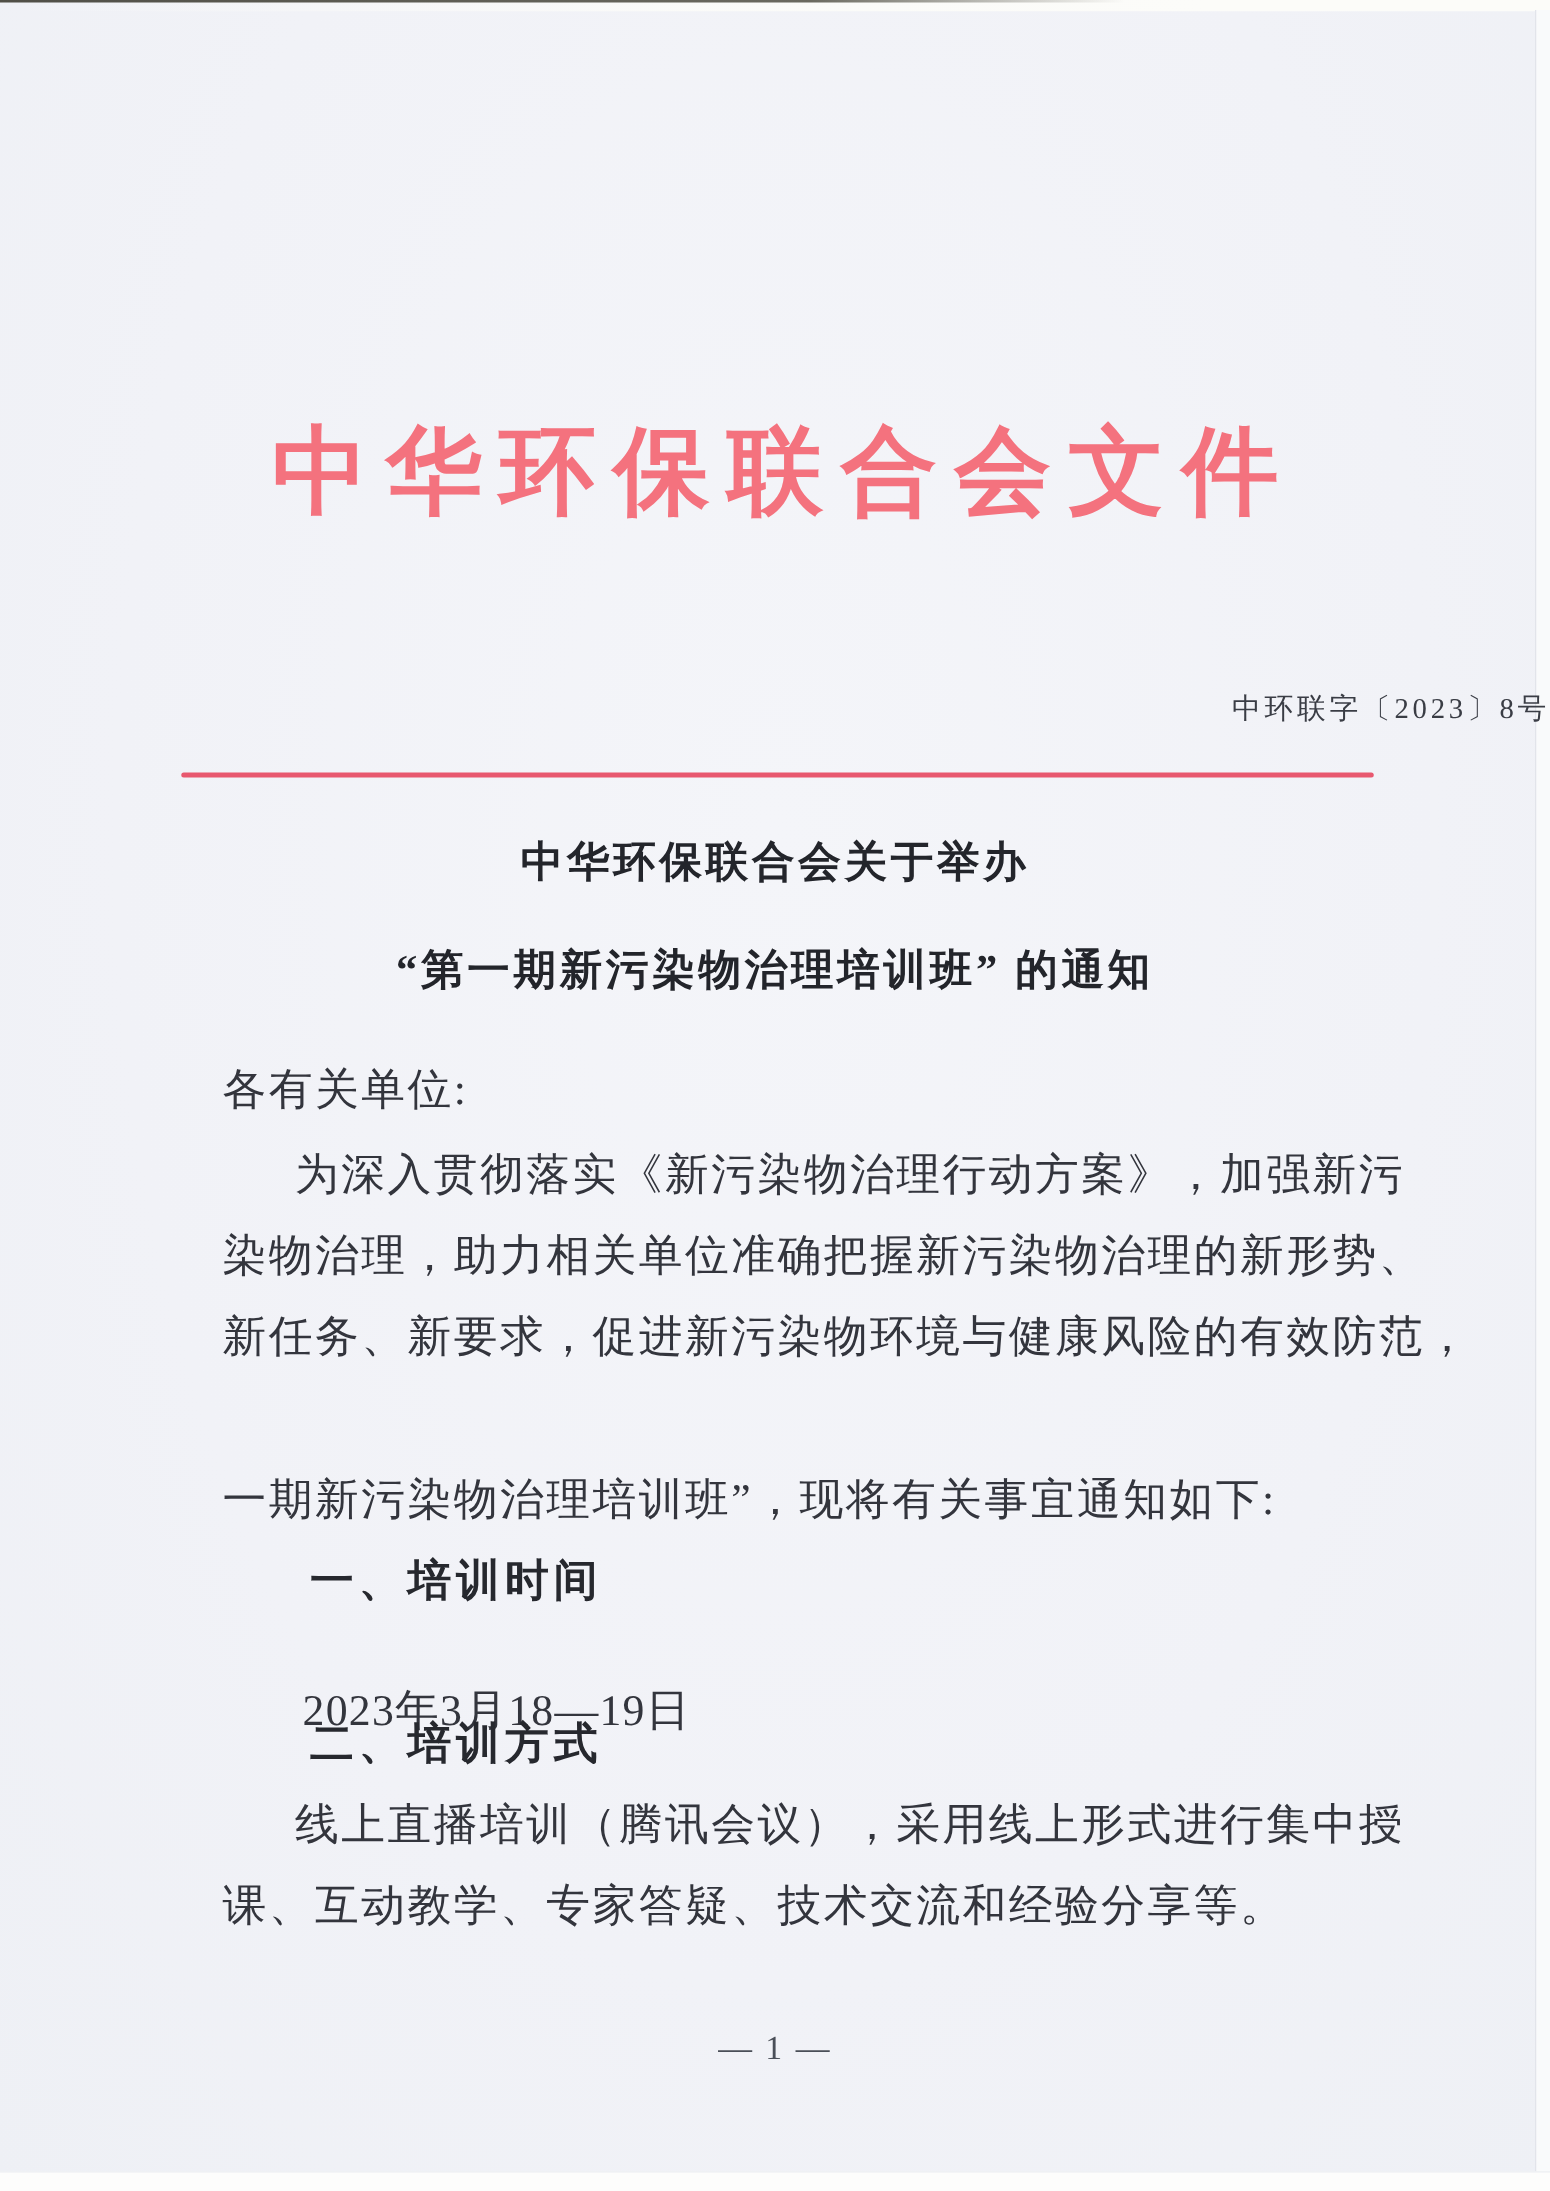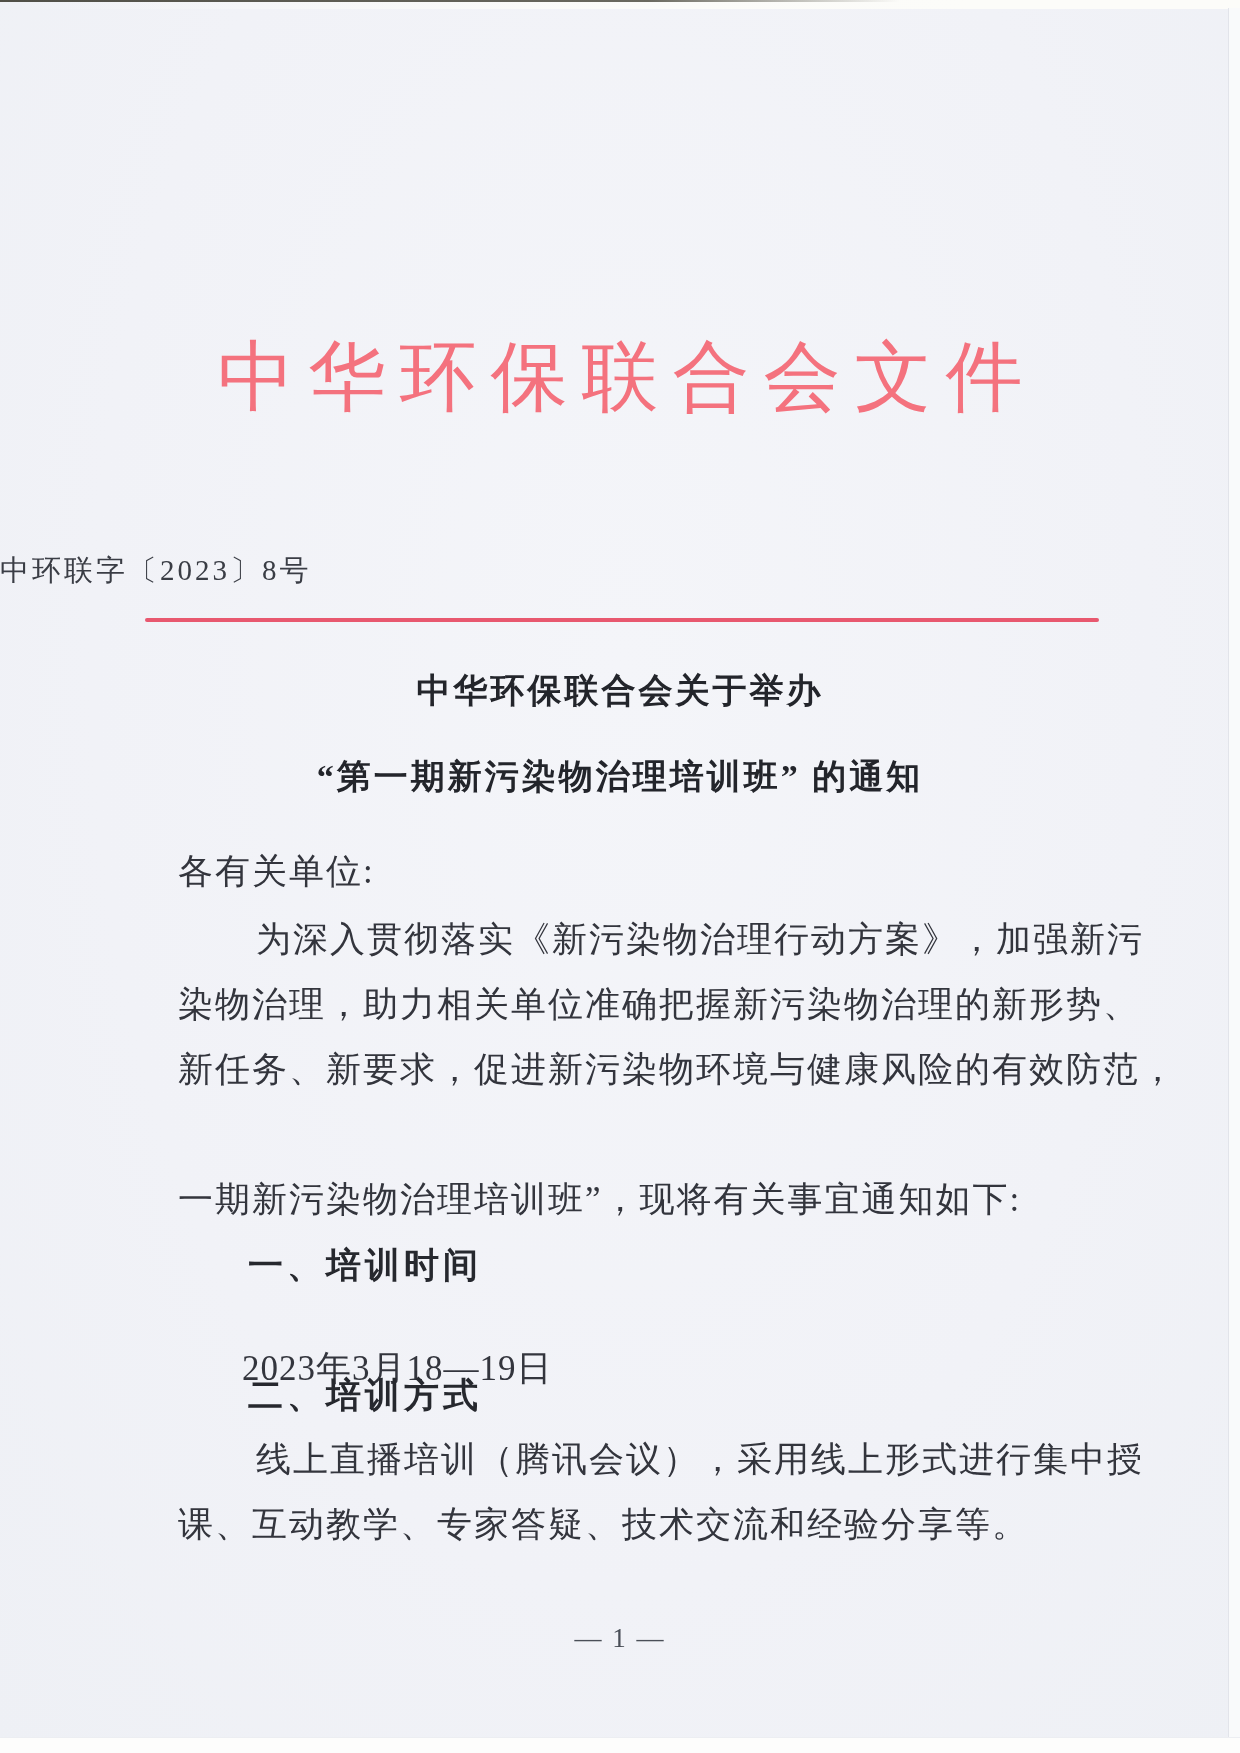--- a/index.html
+++ b/index.html
@@ -20,48 +20,48 @@
   .edge-top-dark{position:absolute;top:0;left:0;width:900px;height:2px;
     background:linear-gradient(to right,#504f47 0%, #6a695f 72%, rgba(120,118,108,0) 100%);}
   .edge-right{position:absolute;top:8px;right:0;width:11px;bottom:0;
     background:#f9fafb;border-left:1px solid #e2e4ea;}
   .edge-bottom{position:absolute;left:0;right:0;bottom:0;height:15px;
     background:#fdfdfc;border-top:1px solid #eceef2;}
 
   
   .org-title{
     position:absolute;top:326px;left:0;width:100%;margin:0;
-    text-align:center;font-size:77px;font-weight:400;
+    text-align:center;font-size:77px;font-weight:700;
     letter-spacing:14px;text-indent:14px;
     color:#f4727e;white-space:nowrap;
   }
   .doc-number{
     position:absolute;top:551px;left:0;width:100%;
-    text-align:left;font-size:29px;letter-spacing:3px;
+    text-align:right;font-size:23px;letter-spacing:3px;
     color:#3a3d45;white-space:nowrap;
   }
   .red-rule{
     position:absolute;top:618px;left:145px;width:954px;height:4px;
     background:#e8586f;border-radius:2px;
   }
 
   
   .notice-title{
     position:absolute;top:648px;left:0;width:100%;
     text-align:center;font-weight:700;font-size:34px;line-height:86px;
     letter-spacing:3px;color:#23252b;white-space:nowrap;
   }
 
   
   .l{
     position:absolute;left:178px;
     font-size:35px;letter-spacing:2px;line-height:44px;
     color:#33353d;white-space:nowrap;
   }
-  .ind{left:256px;font-family:Liberation Serif, serif;}
+  .ind{left:236px;font-family:Liberation Serif, serif;}
   .date{left:242px;letter-spacing:1px;margin-top:39px;}
   .head{left:248px;font-family:"Liberation Sans","DejaVu Sans",sans-serif;
     font-weight:700;color:#26282e;letter-spacing:4px;}
 
   .footer{
     position:absolute;top:1623px;left:0;width:100%;
     text-align:center;font-size:27px;letter-spacing:2px;
     color:#4a4f58;white-space:nowrap;
   }
 </style>

